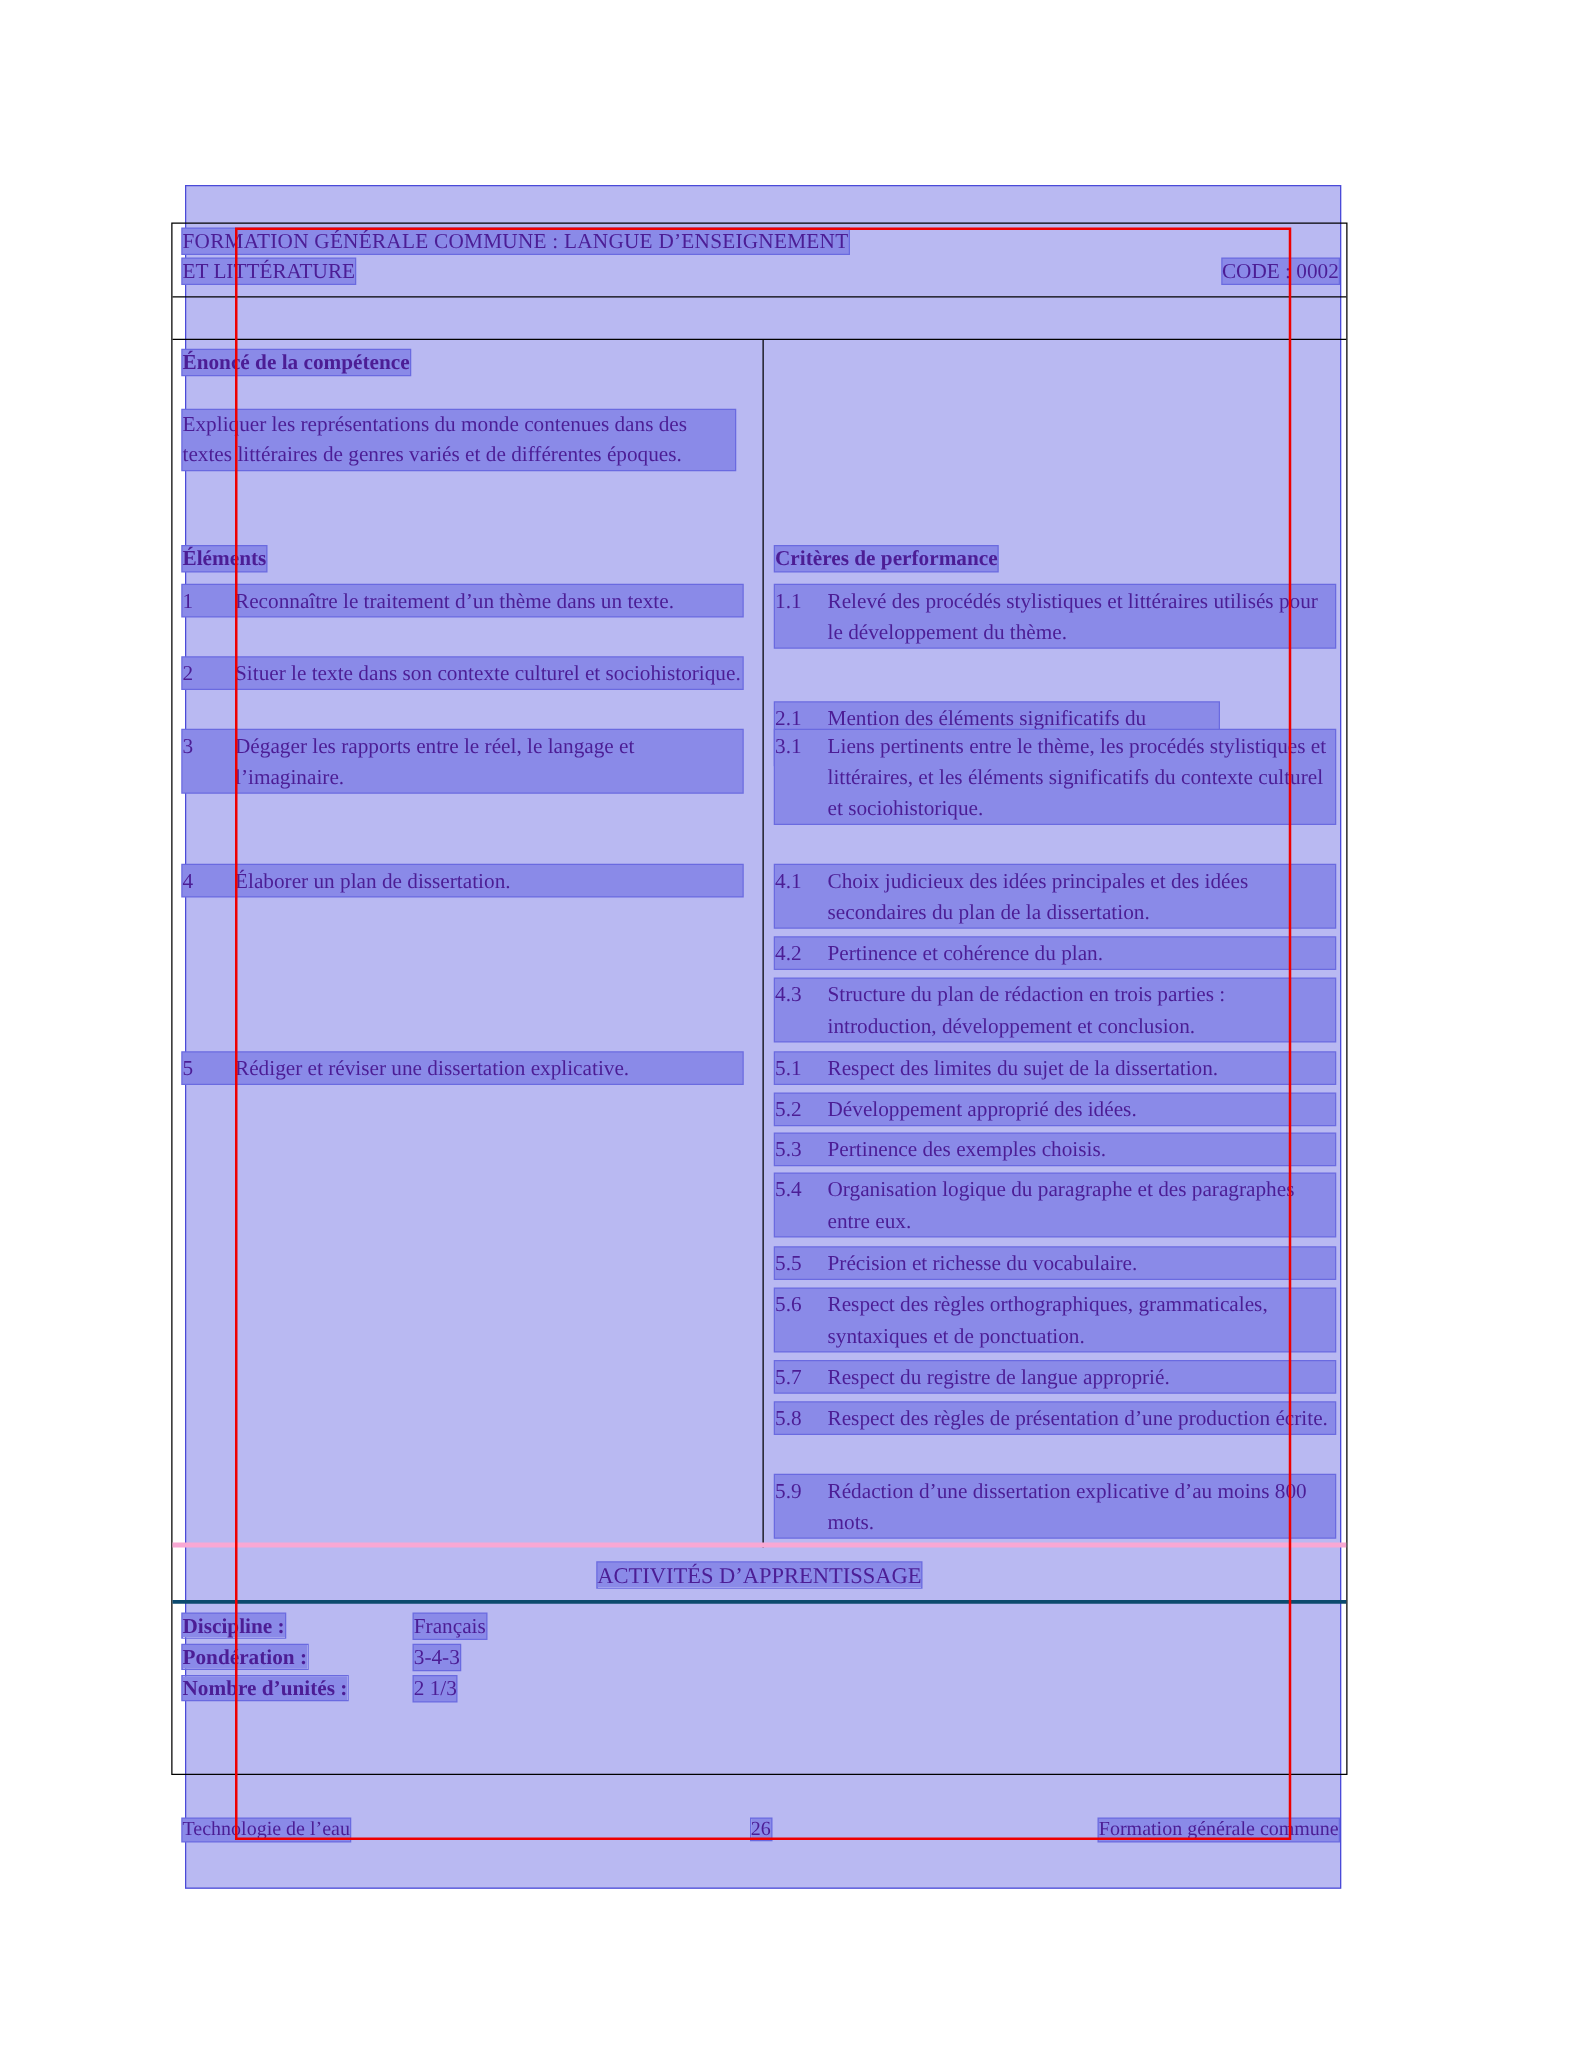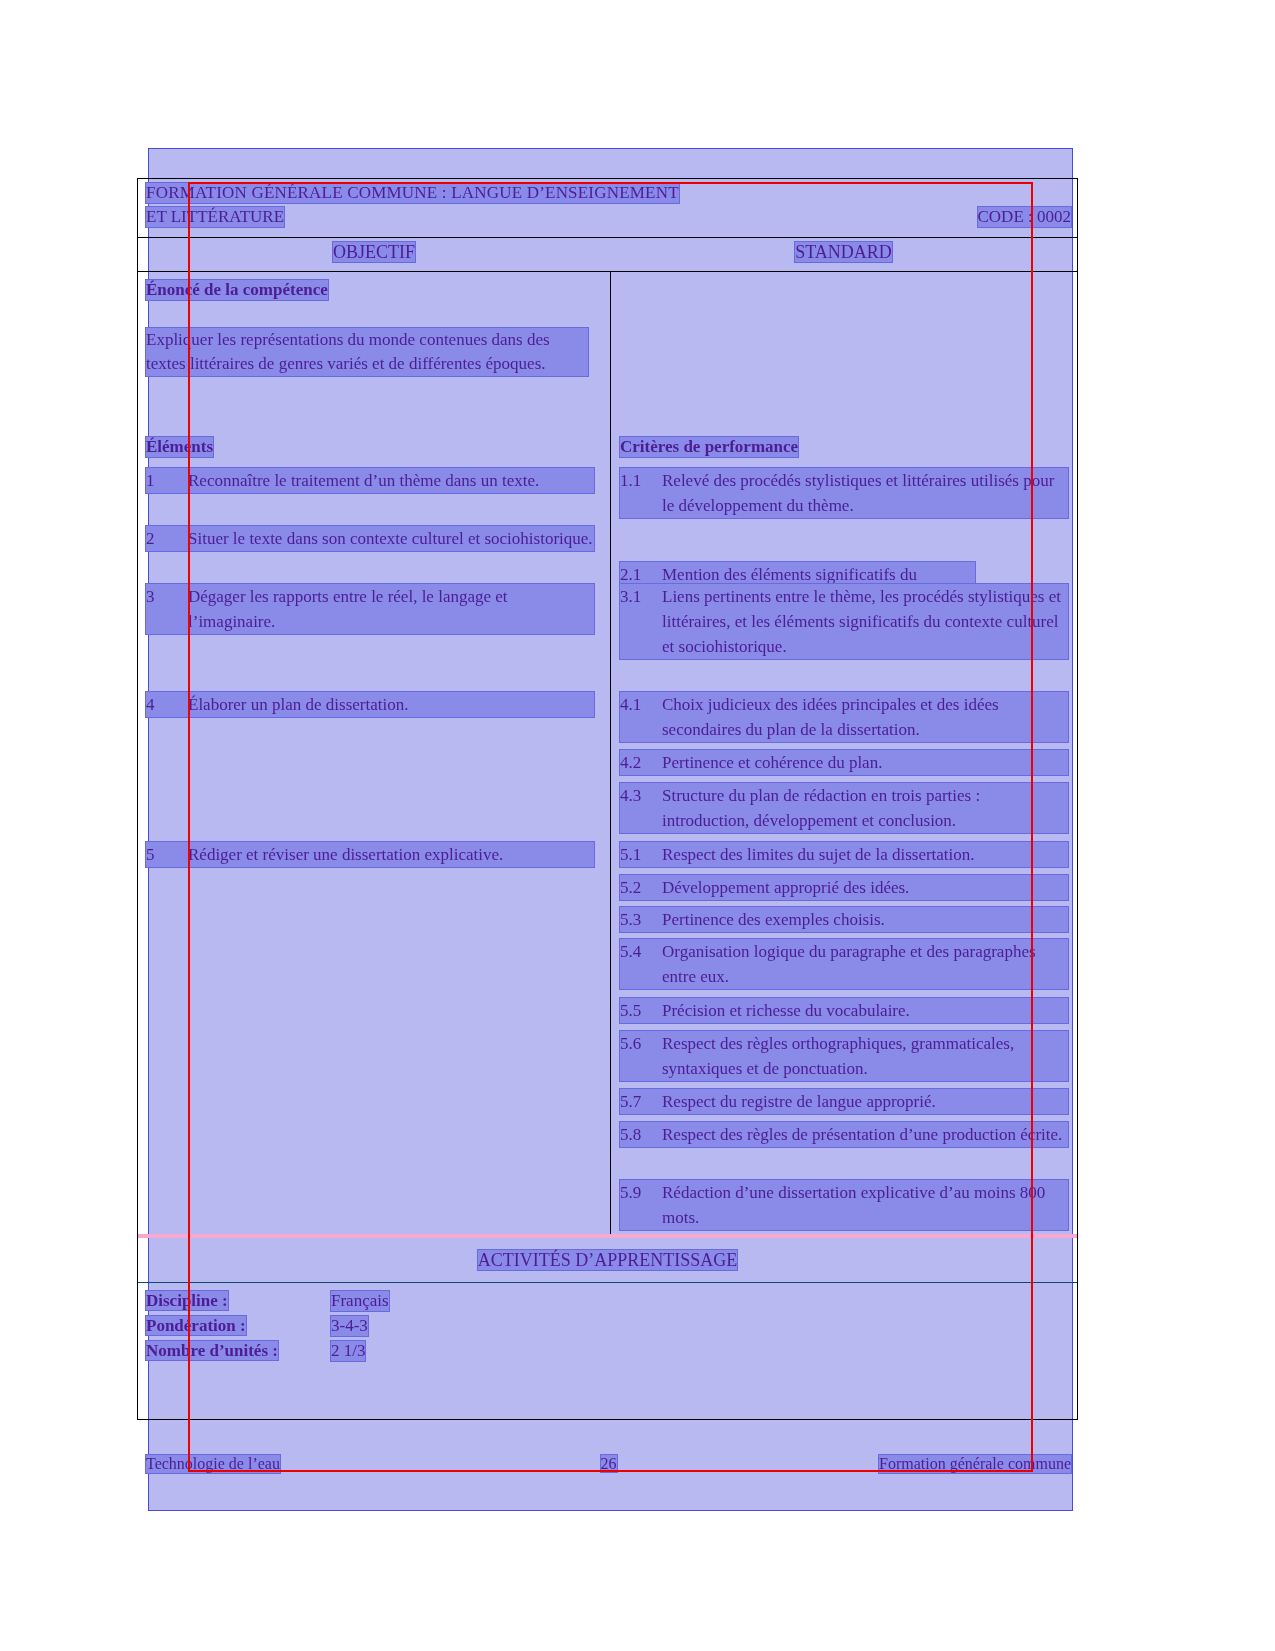--- a/index.html
+++ b/index.html
@@ -162,21 +162,21 @@
   }
 
   
   .activities {
     position: absolute;
     left: 138px;
     top: 1238px;
     width: 939px;
     height: 45px;
     box-sizing: border-box;
-    border-bottom: 1px solid #0c4a6e;
+    border-bottom: 3px solid #0c4a6e;
     text-align: center;
   }
   .activities span {
     font-size: 18px;
     line-height: 45px;
   }
 
   .footer-block {
     position: absolute;
     left: 138px;
@@ -212,22 +212,20 @@
 
 <div class="doc-frame"></div>
 
 <div class="hdr-title">
   <div class="hdr-line1 hl">FORMATION GÉNÉRALE COMMUNE : LANGUE D’ENSEIGNEMENT</div>
   <div class="hdr-line2 hl">ET LITTÉRATURE</div>
   <div class="hdr-code hl">CODE : 0002</div>
 </div>
 
 <div class="colhdr">
-  <div class="obj"><span class="hl">OBJECTIF</span></div>
-  <div class="std"><span class="hl">STANDARD</span></div>
 </div>
 
 <div class="vdiv"></div>
 
 <div class="body-area">
 
   <div class="lcol">
     <div class="sect-label hl" style="left:8px; top:8px;">Énoncé de la compétence</div>
     <div class="para hl" style="left:8px; top:56px; width:442px;">Expliquer les représentations du monde contenues dans des textes littéraires de genres variés et de différentes époques.</div>
     <div class="sect-label hl" style="left:8px; top:165px;">Éléments</div>

